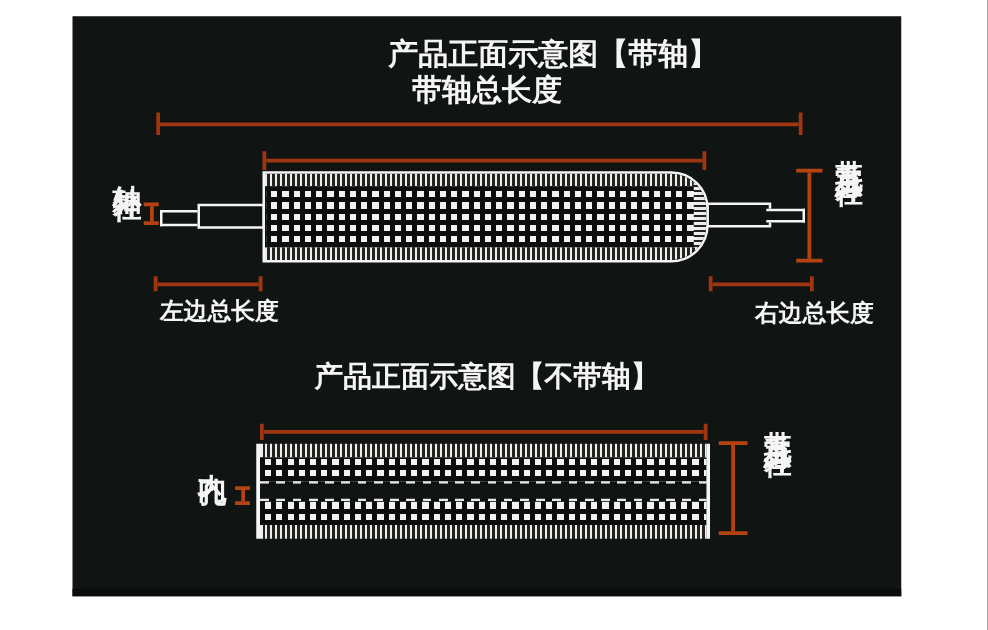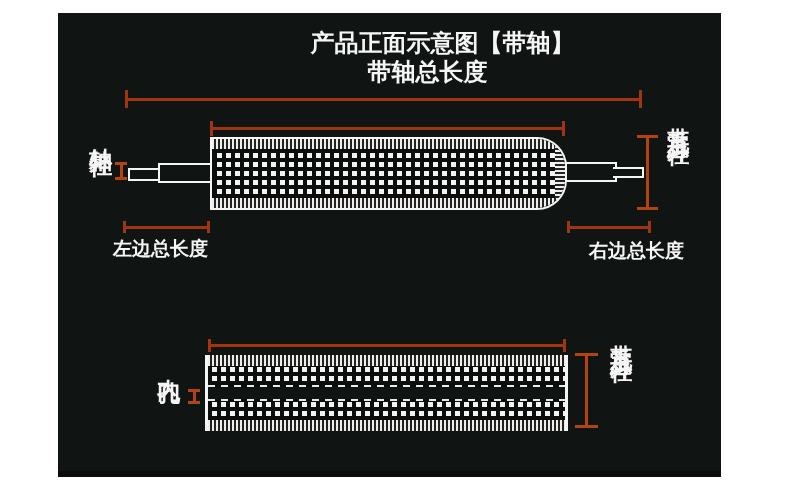--- a/index.html
+++ b/index.html
@@ -12,23 +12,23 @@
   }
   html,body{margin:0;padding:0;}
   body{font-family:"DejaVu Sans","Liberation Sans",sans-serif;background:var(--page-bg);}
   #stage{position:relative;width:790px;height:504px;background:var(--page-bg);overflow:hidden;}
 
   .panel{position:absolute;left:58px;top:13px;width:663px;height:464px;
          background:var(--panel);border-bottom:6px solid #0a0d0b;box-sizing:border-box;}
 
   
   .title{position:absolute;left:58px;width:663px;text-align:center;color:var(--txt);
-         font-weight:bold;font-size:24px;line-height:24px;white-space:nowrap;padding-left:38px;}
+         font-weight:bold;font-size:24px;line-height:24px;white-space:nowrap;}
   .sublabel{position:absolute;color:var(--txt);font-weight:bold;font-size:19px;
-            text-align:left;white-space:nowrap;}
+            text-align:right;white-space:nowrap;}
   .vlabel{position:absolute;writing-mode:vertical-rl;text-orientation:upright;
           color:var(--txt);font-weight:bold;font-size:22px;line-height:1.1;letter-spacing:4px;}
 
   
   .dim-h{position:absolute;box-sizing:border-box;
          border-left:3px solid var(--line);border-right:3px solid var(--line);
          background:linear-gradient(var(--line),var(--line)) no-repeat center / 100% 3px;}
   .dim-v{position:absolute;box-sizing:border-box;
          border-top:3px solid var(--accent);border-bottom:3px solid var(--accent);
          background:linear-gradient(var(--accent),var(--accent)) no-repeat center / 3px 100%;}
@@ -94,20 +94,21 @@
 
   <div class="dim-v" style="left:637px;top:135px;width:21px;height:75px;"></div>
   <div class="vlabel" style="left:666px;top:110px;">带毛总外径</div>
 
   <div class="dim-h" style="left:123px;top:221px;width:87px;height:12px;"></div>
   <div class="sublabel" style="left:113px;top:236px;width:110px;">左边总长度</div>
 
   <div class="dim-h" style="left:567px;top:221px;width:84px;height:12px;"></div>
   <div class="sublabel" style="left:557px;top:238px;width:110px;margin-left:32px;">右边总长度</div>
 
+  <div class="title" style="top:290px;font-size:23px;">产品正面示意图【不带轴】</div>
 
   <div class="dim-h" style="left:208px;top:339px;width:358px;height:13px;"></div>
 
   <div class="tube">
     <div class="r-band hatch-v"></div>
     <div class="r-wall dots"></div>
     <div class="r-dash dashes"></div>
     <div class="r-hollow"></div>
     <div class="r-dash dashes"></div>
     <div class="r-wall dots"></div>

